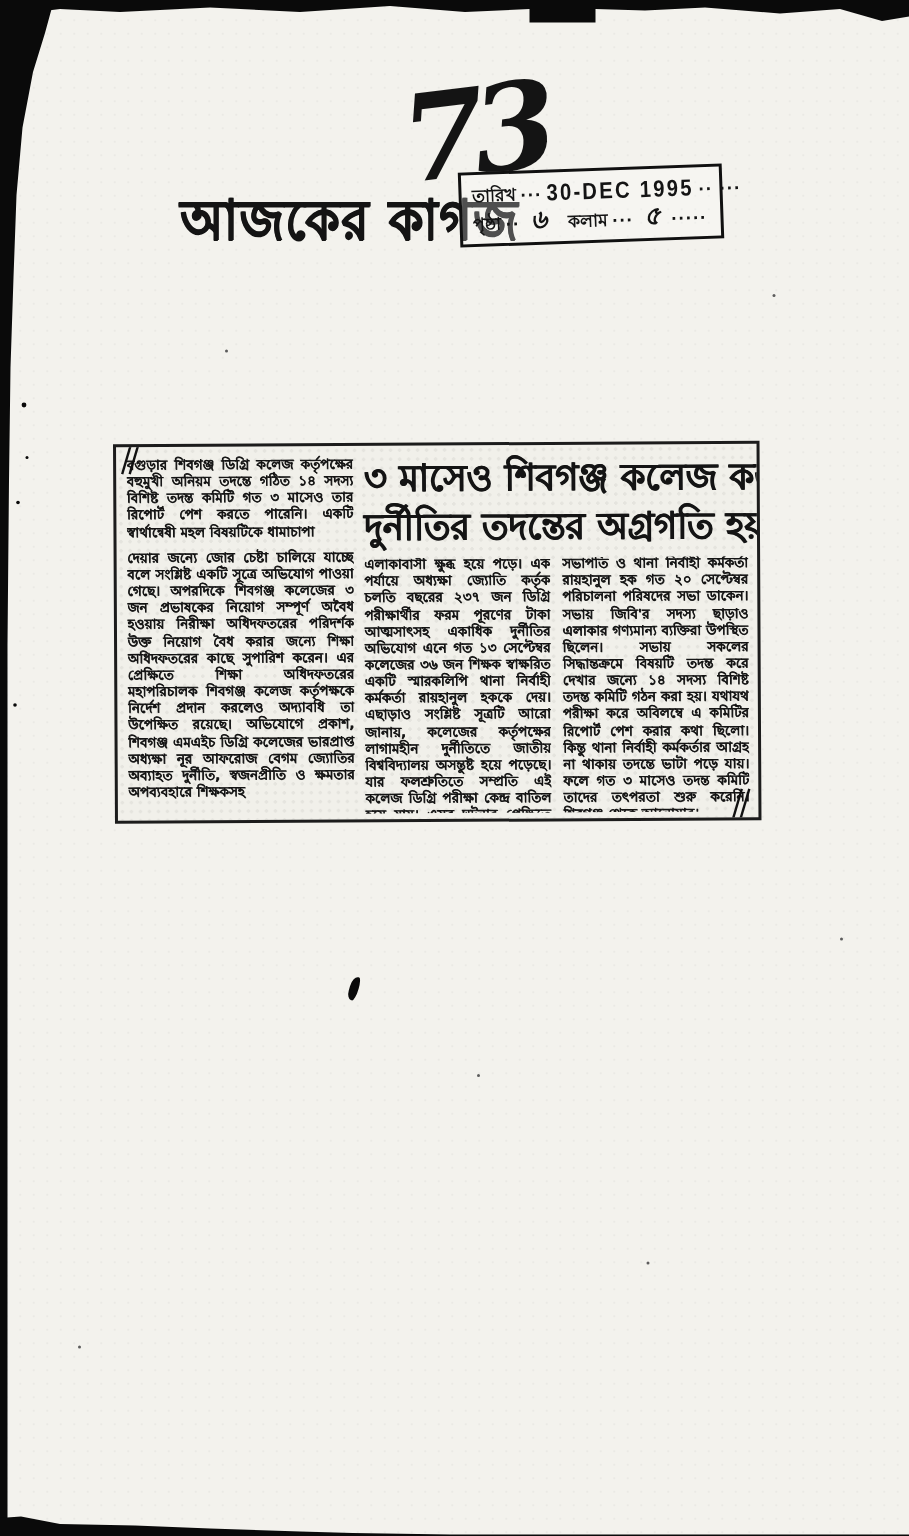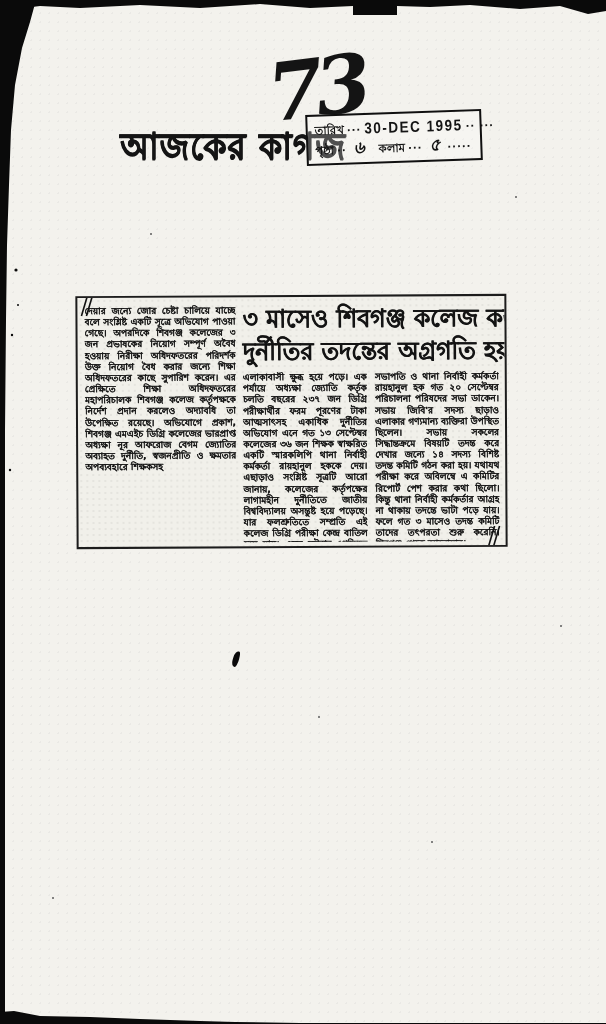--- a/index.html
+++ b/index.html
@@ -179,20 +179,21 @@
     <line x1="3" y1="21" x2="9" y2="1" stroke="#111" stroke-width="1.6"></line>
     <line x1="8" y1="21" x2="14" y2="1" stroke="#111" stroke-width="1.6"></line>
   </svg>
   <svg id="corner-slash-br" class="corner-slash" width="16" height="22" viewBox="0 0 16 22">
     <line x1="2" y1="21" x2="8" y2="1" stroke="#111" stroke-width="1.6"></line>
     <line x1="7" y1="21" x2="13" y2="1" stroke="#111" stroke-width="1.6"></line>
   </svg>
 
   <div class="clip-body">
     <div id="col-left" class="news-col">
+      <div class="para">বগুড়ার শিবগঞ্জ ডিগ্রি কলেজ কর্তৃপক্ষের বহুমুখী অনিয়ম তদন্তে গঠিত ১৪ সদস্য বিশিষ্ট তদন্ত কমিটি গত ৩ মাসেও তার রিপোর্ট পেশ করতে পারেনি। একটি স্বার্থান্বেষী মহল বিষয়টিকে ধামাচাপা</div>
       <div class="para">দেয়ার জন্যে জোর চেষ্টা চালিয়ে যাচ্ছে বলে সংশ্লিষ্ট একটি সূত্রে অভিযোগ পাওয়া গেছে। অপরদিকে শিবগঞ্জ কলেজের ৩ জন প্রভাষকের নিয়োগ সম্পূর্ণ অবৈধ হওয়ায় নিরীক্ষা অধিদফতরের পরিদর্শক উক্ত নিয়োগ বৈধ করার জন্যে শিক্ষা অধিদফতরের কাছে সুপারিশ করেন। এর প্রেক্ষিতে শিক্ষা অধিদফতরের মহাপরিচালক শিবগঞ্জ কলেজ কর্তৃপক্ষকে নির্দেশ প্রদান করলেও অদ্যাবধি তা উপেক্ষিত রয়েছে। অভিযোগে প্রকাশ, শিবগঞ্জ এমএইচ ডিগ্রি কলেজের ভারপ্রাপ্ত অধ্যক্ষা নূর আফরোজ বেগম জ্যোতির অব্যাহত দুর্নীতি, স্বজনপ্রীতি ও ক্ষমতার অপব্যবহারে শিক্ষকসহ</div>
     </div>
     <div class="right-wrap">
       <div id="headline">
         <div>৩ মাসেও শিবগঞ্জ কলেজ কর্তৃপক্ষের</div>
         <div>দুর্নীতির তদন্তের অগ্রগতি হয়নি</div>
       </div>
       <div class="cols-2">
         <div id="col-middle" class="news-col">
           <div class="para">এলাকাবাসী ক্ষুব্ধ হয়ে পড়ে। এক পর্যায়ে অধ্যক্ষা জ্যোতি কর্তৃক চলতি বছরের ২৩৭ জন ডিগ্রি পরীক্ষার্থীর ফরম পূরণের টাকা আত্মসাৎসহ একাধিক দুর্নীতির অভিযোগ এনে গত ১৩ সেপ্টেম্বর কলেজের ৩৬ জন শিক্ষক স্বাক্ষরিত একটি স্মারকলিপি থানা নির্বাহী কর্মকর্তা রায়হানুল হককে দেয়। এছাড়াও সংশ্লিষ্ট সূত্রটি আরো জানায়, কলেজের কর্তৃপক্ষের লাগামহীন দুর্নীতিতে জাতীয় বিশ্ববিদ্যালয় অসন্তুষ্ট হয়ে পড়েছে। যার ফলশ্রুতিতে সম্প্রতি এই কলেজ ডিগ্রি পরীক্ষা কেন্দ্র বাতিল হয়ে যায়। এসব ঘটনার প্রেক্ষিতে শিবগঞ্জ কলেজ পরিচালনা পরিষদের</div>

